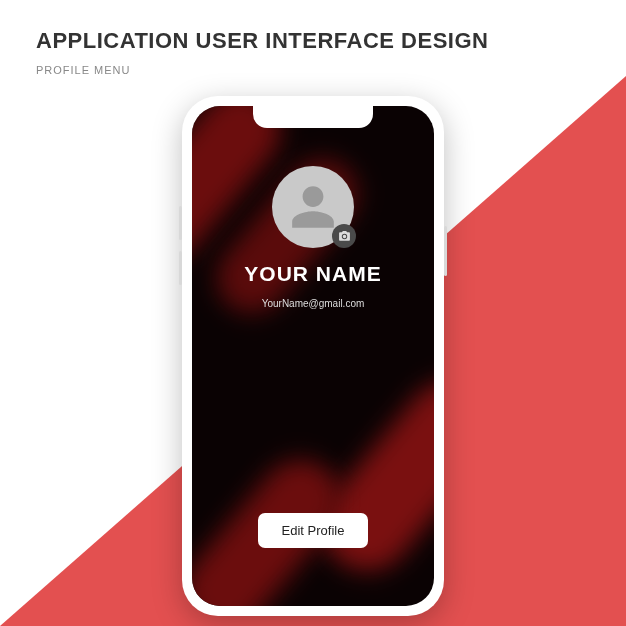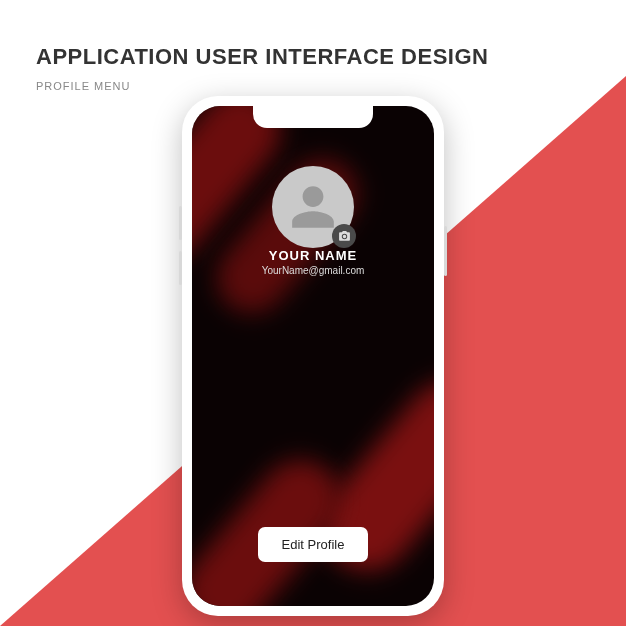--- a/index.html
+++ b/index.html
@@ -1,18 +1,18 @@
 <!DOCTYPE html>
 <html><head>
 <meta charset="utf-8">
 <style>
 *{margin:0;padding:0;box-sizing:border-box}
 body{width:626px;height:626px;font-family:Arial,Helvetica,sans-serif;position:relative;background:#fff;overflow:hidden}
 .bg-triangle{position:absolute;bottom:0;right:0;width:0;height:0;border-style:solid;border-width:0 0 550px 626px;border-color:transparent transparent #e35050 transparent}
-.header{position:relative;z-index:2;padding:44px 36px 0}
+.header{position:relative;z-index:2;padding:28px 36px 0}
 .title{font-size:22px;font-weight:700;letter-spacing:.5px;color:#333}
 .subtitle{font-size:11px;letter-spacing:1px;color:#888;margin-top:10px}
 .phone-wrap{position:absolute;left:50%;top:96px;transform:translateX(-50%);z-index:3}
 .phone{width:262px;height:520px;background:#fff;border-radius:36px;box-shadow:0 8px 30px rgba(0,0,0,.25);padding:10px;position:relative}
 .side-btn{position:absolute;background:#d8d8d8;border-radius:2px}
 .side-btn.s1{left:-3px;top:110px;width:3px;height:34px}
 .side-btn.s2{left:-3px;top:155px;width:3px;height:34px}
 .side-btn.s3{right:-3px;top:130px;width:3px;height:50px}
 .screen{width:100%;height:100%;background:#0a0203;border-radius:28px;position:relative;overflow:hidden}
 .notch{position:absolute;top:0;left:50%;transform:translateX(-50%);width:120px;height:22px;background:#fff;border-radius:0 0 14px 14px;z-index:10}
@@ -20,24 +20,24 @@
 .b1{width:80px;height:200px;background:#6b0d0d;top:-30px;left:-30px;transform:rotate(40deg)}
 .b2{width:70px;height:180px;background:#5a0b0b;top:40px;left:60px;transform:rotate(40deg)}
 .b3{width:90px;height:220px;background:#7a1010;bottom:20px;right:-20px;transform:rotate(40deg)}
 .b4{width:80px;height:200px;background:#6b0d0d;bottom:-40px;left:30px;transform:rotate(40deg)}
 .content{position:relative;z-index:5;display:flex;flex-direction:column;align-items:center;height:100%;padding:60px 20px 30px}
 .avatar-wrap{position:relative}
 .avatar{width:82px;height:82px;border-radius:50%;background:#c9c9c9;display:flex;align-items:center;justify-content:center}
 .avatar svg{width:50px;height:50px;fill:#9a9a9a}
 .camera-badge{position:absolute;bottom:0;right:-2px;width:24px;height:24px;border-radius:50%;background:#4a4a4a;display:flex;align-items:center;justify-content:center}
 .camera-badge svg{width:13px;height:13px;fill:#ddd}
-.user-name{color:#fff;font-size:13px;font-weight:700;letter-spacing:1px;}
-.user-email{color:#ddd;font-size:10px;margin-top:2px}
+.user-name{color:#fff;font-size:21px;font-weight:700;letter-spacing:1px;margin-top:14px}
+.user-email{color:#ddd;font-size:10px;margin-top:12px}
 .spacer{flex:1}
-.edit-btn{background:#fff;color:#222;border:none;border-radius:7px;padding:10px 24px;font-size:13px;font-weight:500;cursor:pointer;margin-bottom:14px}
+.edit-btn{background:#fff;color:#222;border:none;border-radius:7px;padding:10px 24px;font-size:13px;font-weight:500;cursor:pointer;margin-bottom:28px}
 .logout-btn{background:#e31b1b;color:#fff;border:none;border-radius:14px;padding:8px 24px;font-size:10px;font-weight:700;letter-spacing:.5px;cursor:pointer}
 </style>
 </head>
 <body>
 
 <div class="bg-triangle"></div>
 
 <div class="header">
   <div class="title">APPLICATION USER INTERFACE DESIGN</div>
   <div class="subtitle">PROFILE MENU</div>

